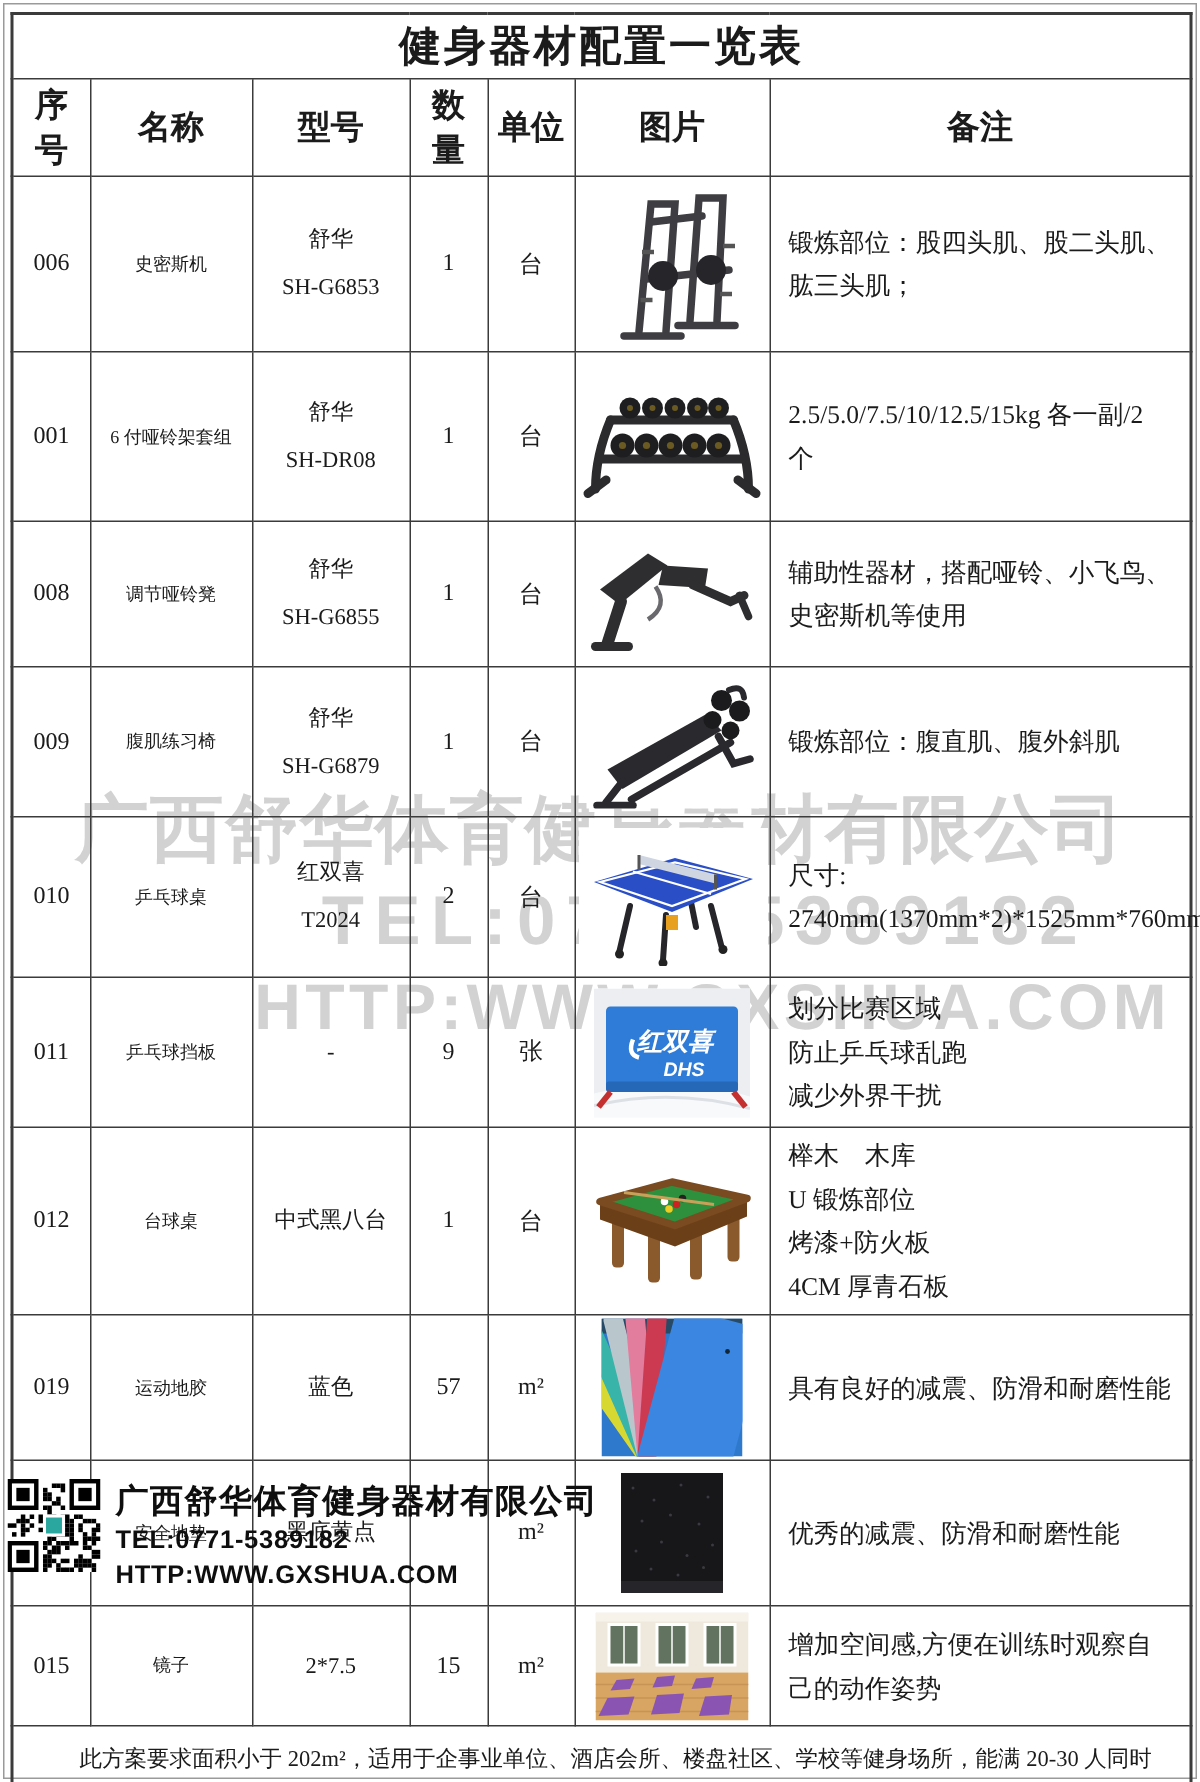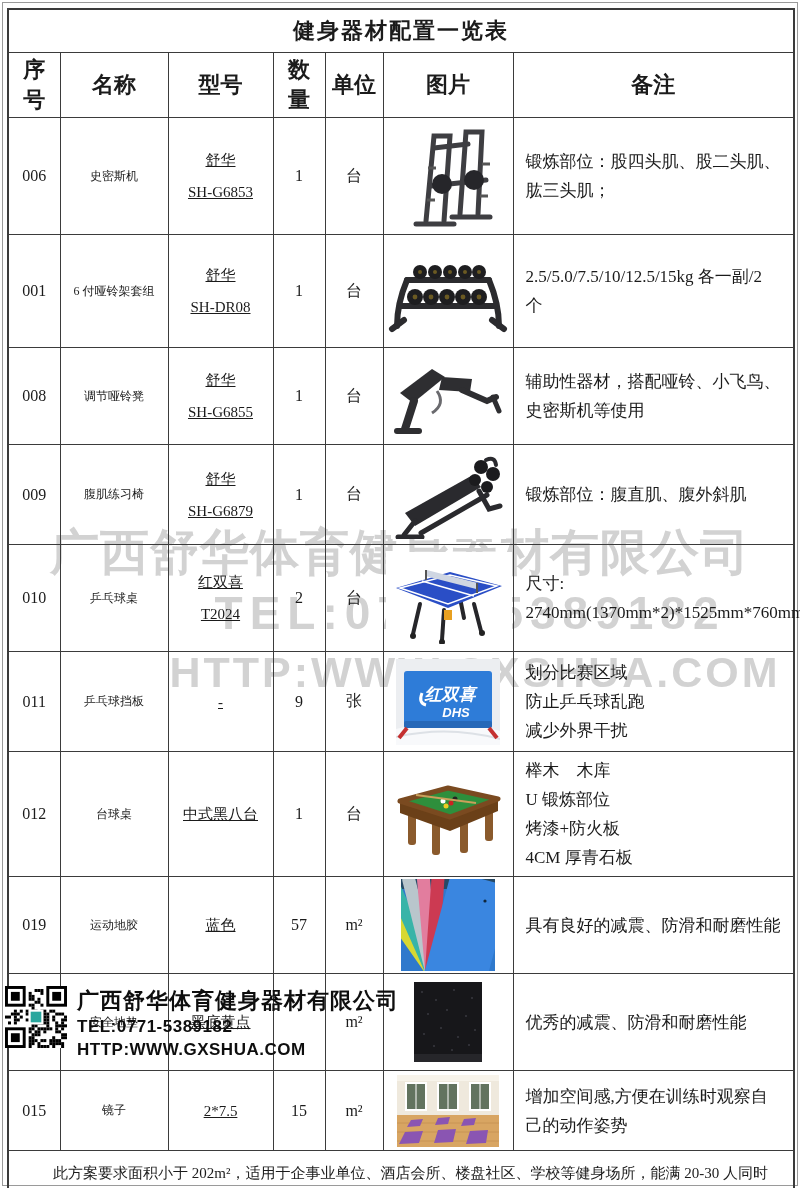--- a/index.html
+++ b/index.html
@@ -11,25 +11,25 @@
   .wm{position:absolute;left:0;right:0;z-index:1;color:#d2d2d2;font-family:"Liberation Sans",sans-serif;
       font-weight:bold;text-align:center;pointer-events:none;white-space:nowrap;}
   .wm1{top:520px;font-size:49px;letter-spacing:1px;}
   .wm2{top:586px;left:140px;font-size:46px;letter-spacing:7px;}
   .wm3{top:648px;left:150px;font-size:43px;letter-spacing:3px;}
 
   table{position:absolute;left:7px;top:8px;width:786px;border-collapse:collapse;table-layout:fixed;z-index:2;}
   td,th{border:1px solid #3b3b3b;padding:2px 4px;vertical-align:middle;background:transparent;}
   table{border:2px solid #3b3b3b;}
   .title-row td{height:38px;text-align:center;font-family:"Liberation Sans",sans-serif;
-      font-weight:bold;font-size:22px;letter-spacing:2px;}
+      font-weight:bold;font-size:28px;letter-spacing:2px;}
   .head-row th{height:38px;text-align:center;font-size:22px;font-weight:bold;}
   .c-no,.c-qty,.c-unit{text-align:center;font-size:16px;}
   .c-name{text-align:center;font-size:12px;line-height:1.9;padding:2px 8px;}
-  .c-model{text-align:center;font-size:15px;text-decoration:underline;}
+  .c-model{text-align:center;font-size:15px;}
   .mline{line-height:1.6;margin:8px 0;}
   .c-img{text-align:center;padding:2px;}
   .c-img svg{vertical-align:middle;background:#fff;}
   .c-remarks{font-size:17px;padding:4px 12px;}
   .rline{line-height:29px;}
   .foot-row td{height:66px;font-size:15px;line-height:30px;padding:4px 14px;}
   .foot-row .note{text-indent:2em;}
 
   
   .stamp{position:absolute;left:5px;top:986px;z-index:6;display:flex;gap:10px;align-items:flex-start;pointer-events:none;}

